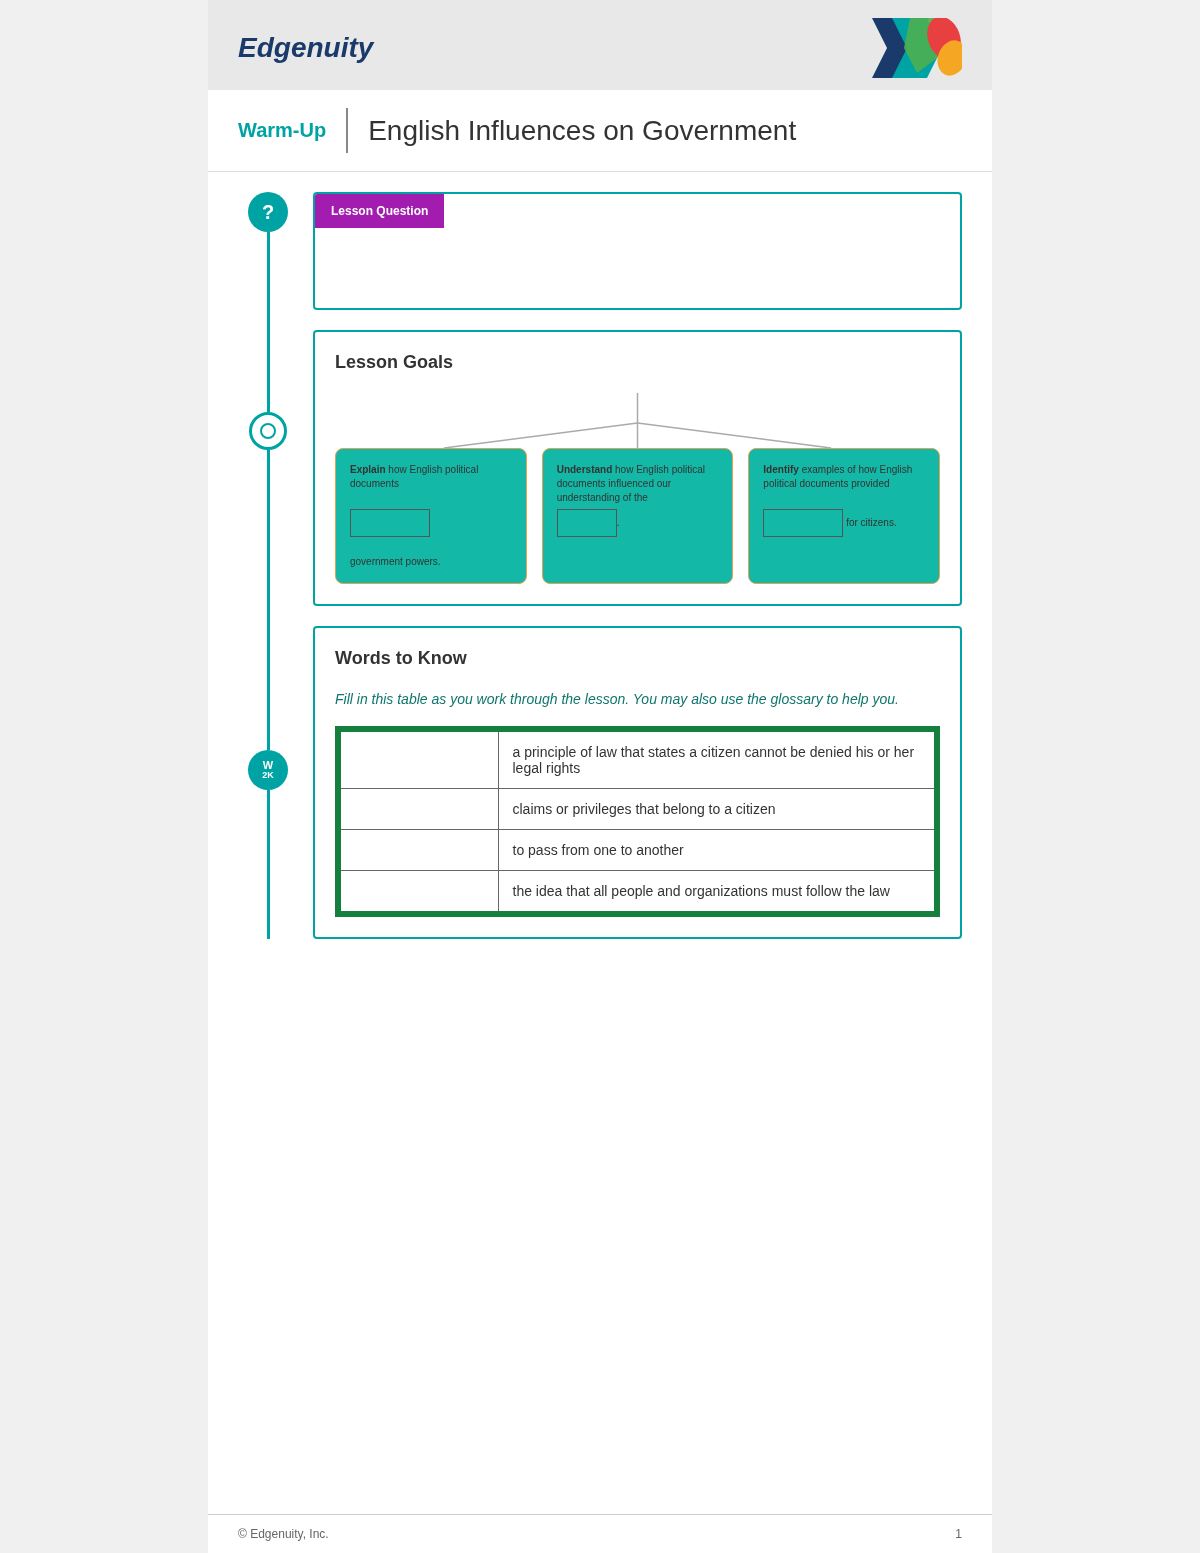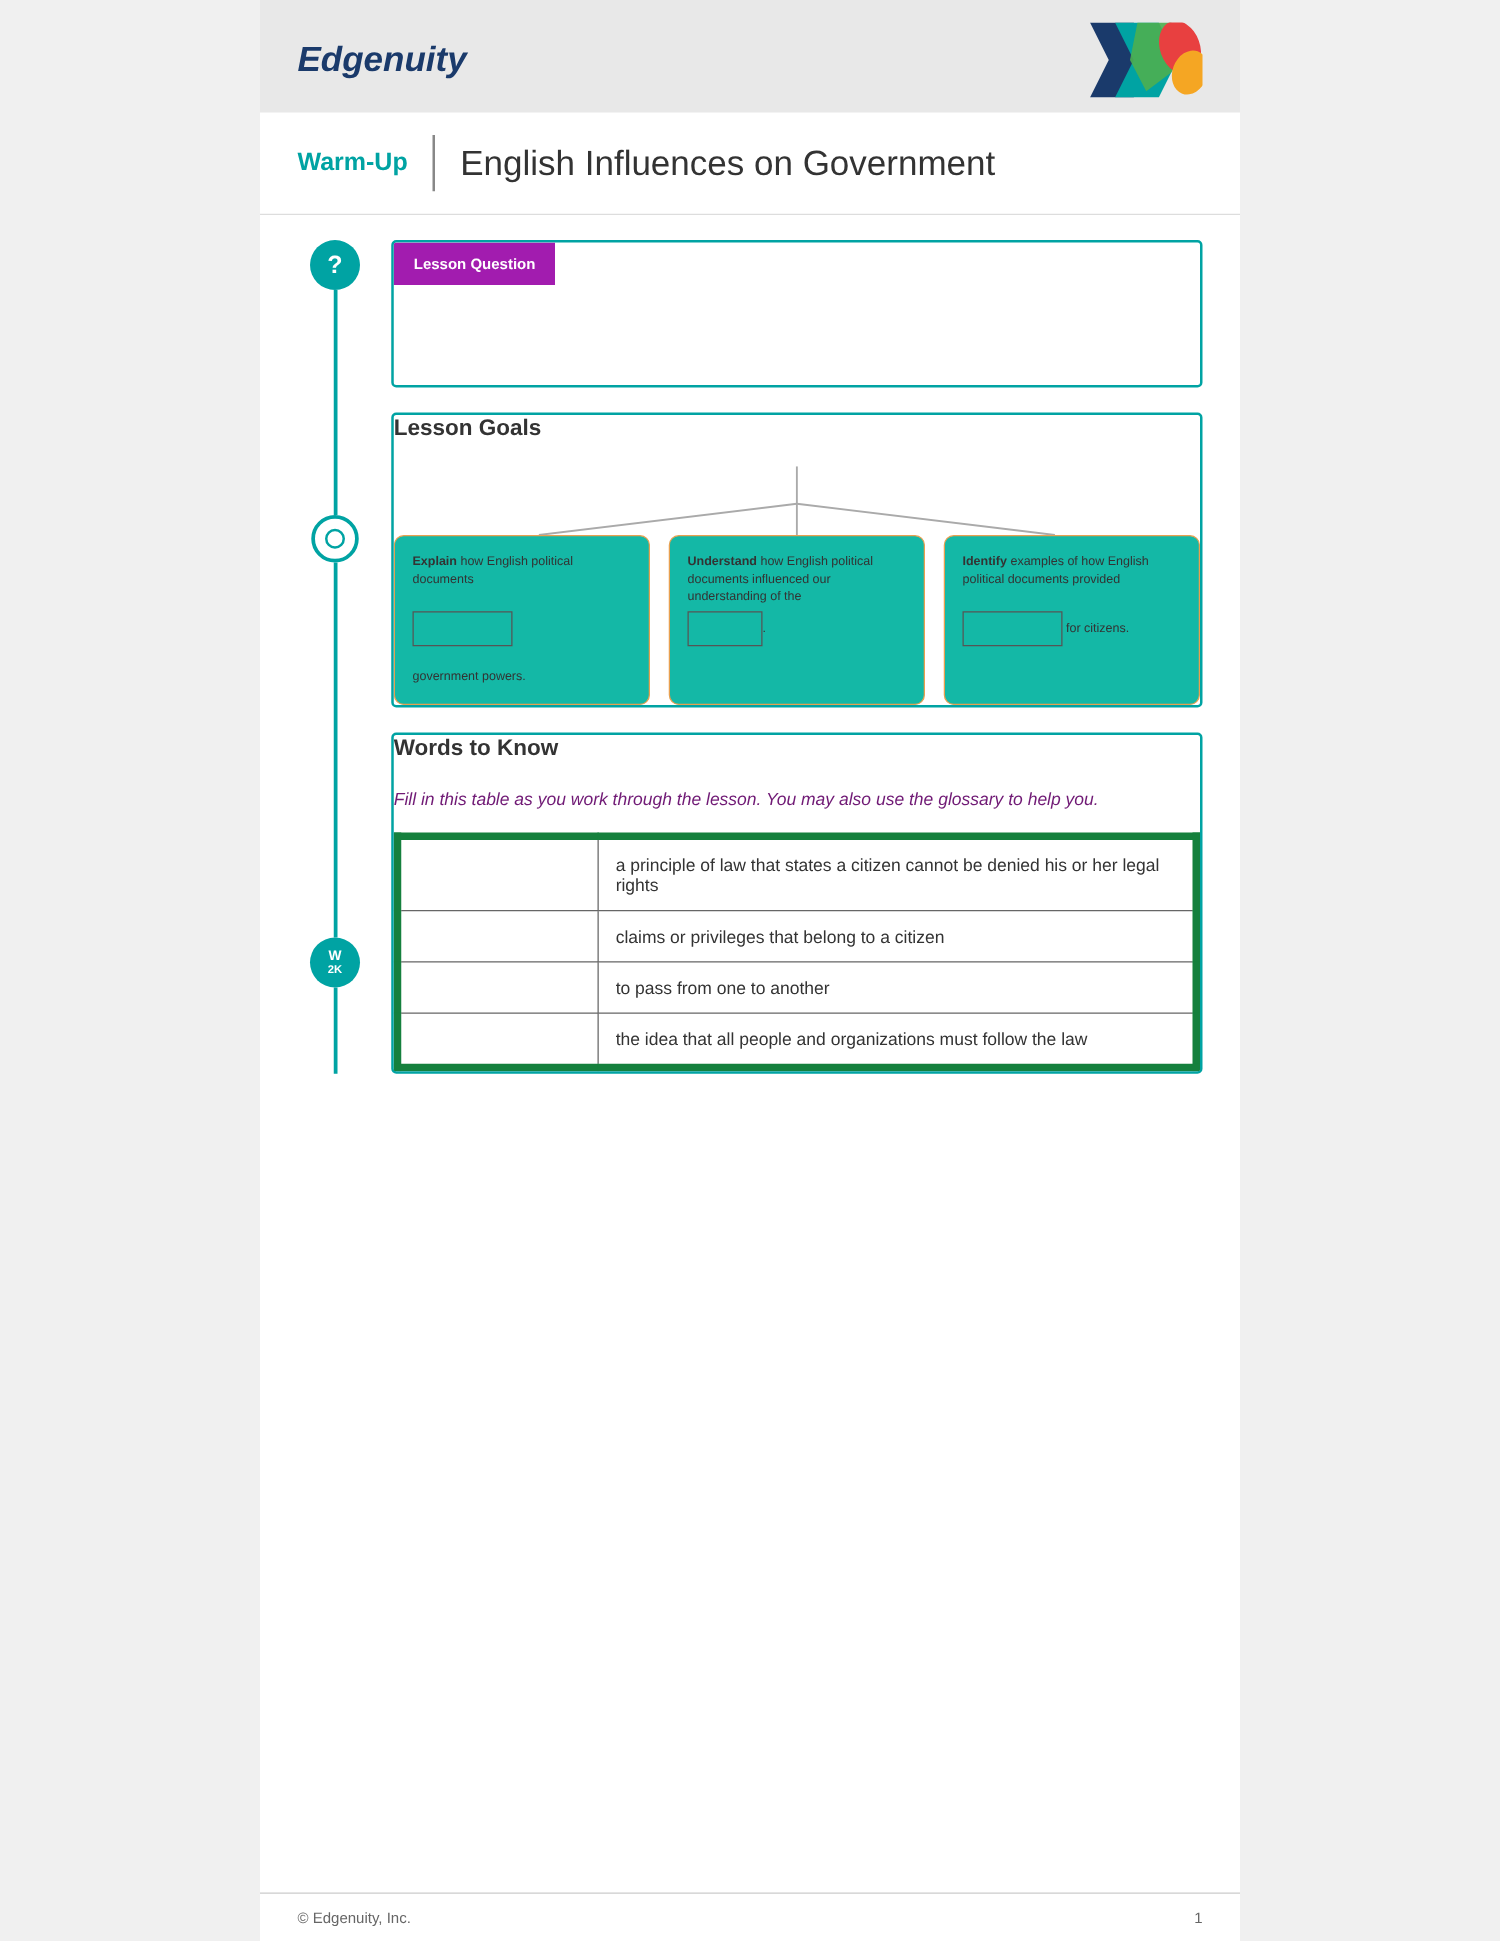--- a/index.html
+++ b/index.html
@@ -69,20 +69,21 @@
     }
     .section-header {
       background: #a21caf;
       color: white;
       padding: 10px 16px;
       font-size: 12px;
       font-weight: bold;
       display: inline-block;
     }
     .section-body {
+      padding: 20px;
     }
 
     
     .lesson-question-section {
       min-height: 80px;
     }
 
     
     .goals-title {
       font-size: 18px;
@@ -145,21 +146,21 @@
       border: 1.5px solid #555;
       width: 60px;
       height: 28px;
       display: inline-block;
       margin: 4px 0;
       vertical-align: middle;
     }
     .words-subtitle {
       font-style: italic;
       font-size: 14px;
-      color: #701a75;
+      color: #0f766e;
       margin-bottom: 16px;
       line-height: 1.5;
     }
     .words-table {
       border-collapse: collapse;
       width: 100%;
       border: 6px solid #15803d;
     }
     .words-table td {
       border: 1px solid #666;

